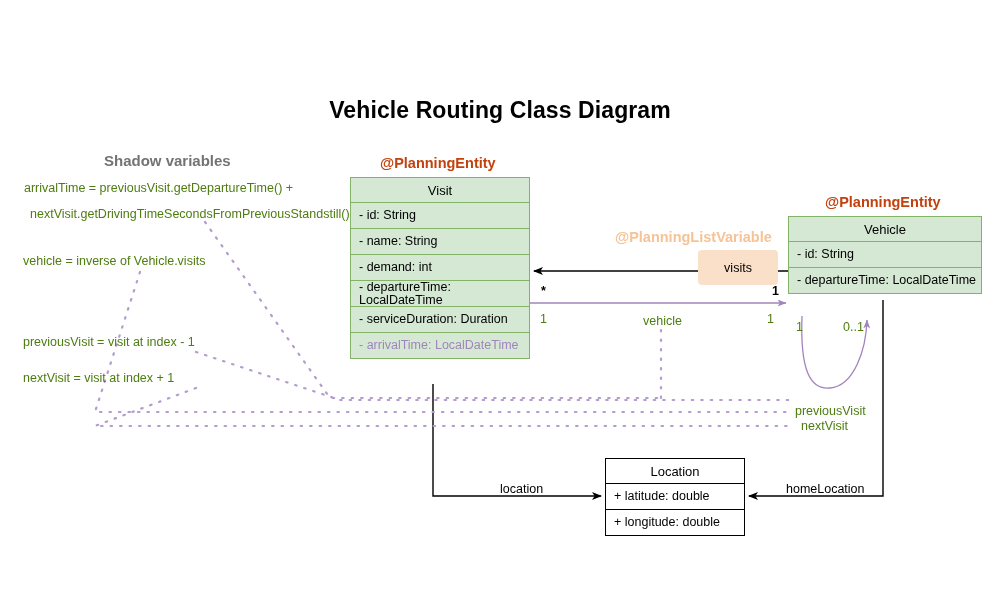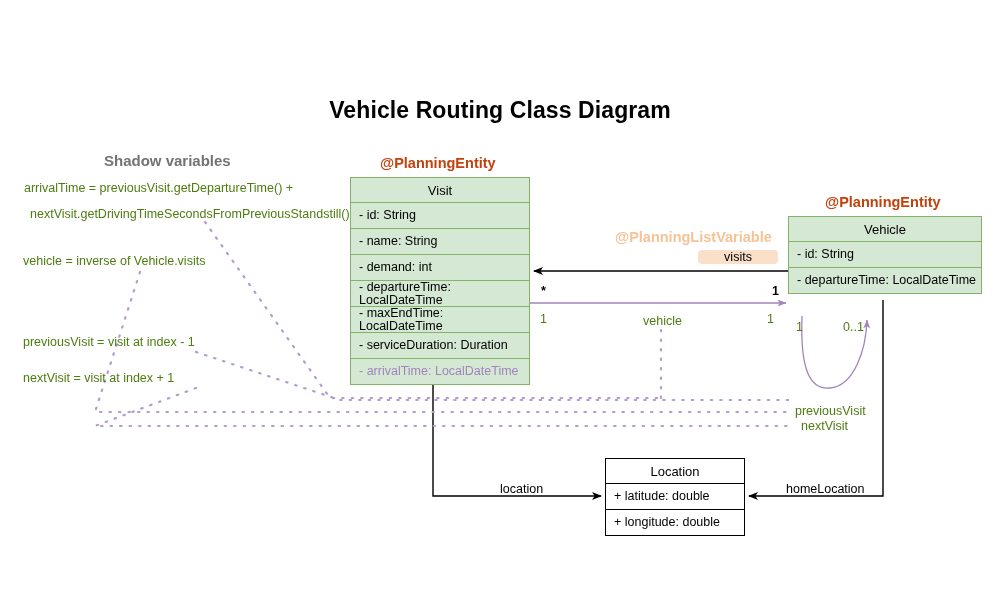--- a/index.html
+++ b/index.html
@@ -103,21 +103,21 @@
   .badge {
     position: absolute;
     background: #fae0c8;
     border-radius: 4px;
     font-size: 12.5px;
     color: #000;
     display: flex;
     align-items: center;
     justify-content: center;
   }
-  #visits-badge { left: 698px; top: 250px; width: 80px; height: 14px; }
+  #visits-badge { left: 698px; top: 250px; width: 80px; height: 35px; }
 
   
   .lbl {
     position: absolute;
     font-size: 12.5px;
     white-space: nowrap;
     line-height: 1;
   }
   .lbl.black  { color: #000000; }
   .lbl.purple { color: #4d7c0f; }
@@ -204,21 +204,20 @@
 <div class="lbl purple" id="sv-vehicle">vehicle = inverse of Vehicle.visits</div>
 <div class="lbl purple" id="sv-previous">previousVisit = visit at index - 1</div>
 <div class="lbl purple" id="sv-next">nextVisit = visit at index + 1</div>
 
 <div class="uml-class" id="class-visit">
   <div class="row header">Visit</div>
   <div class="row">- id: String</div>
   <div class="row">- name: String</div>
   <div class="row">- demand: int</div>
   <div class="row">- departureTime: LocalDateTime</div>
-  <div class="row">- maxEndTime: LocalDateTime</div>
   <div class="row">- serviceDuration: Duration</div>
   <div class="row shadow">- arrivalTime: LocalDateTime</div>
 </div>
 
 <div class="uml-class" id="class-vehicle">
   <div class="row header">Vehicle</div>
   <div class="row">- id: String</div>
   <div class="row">- departureTime: LocalDateTime</div>
 </div>
 

